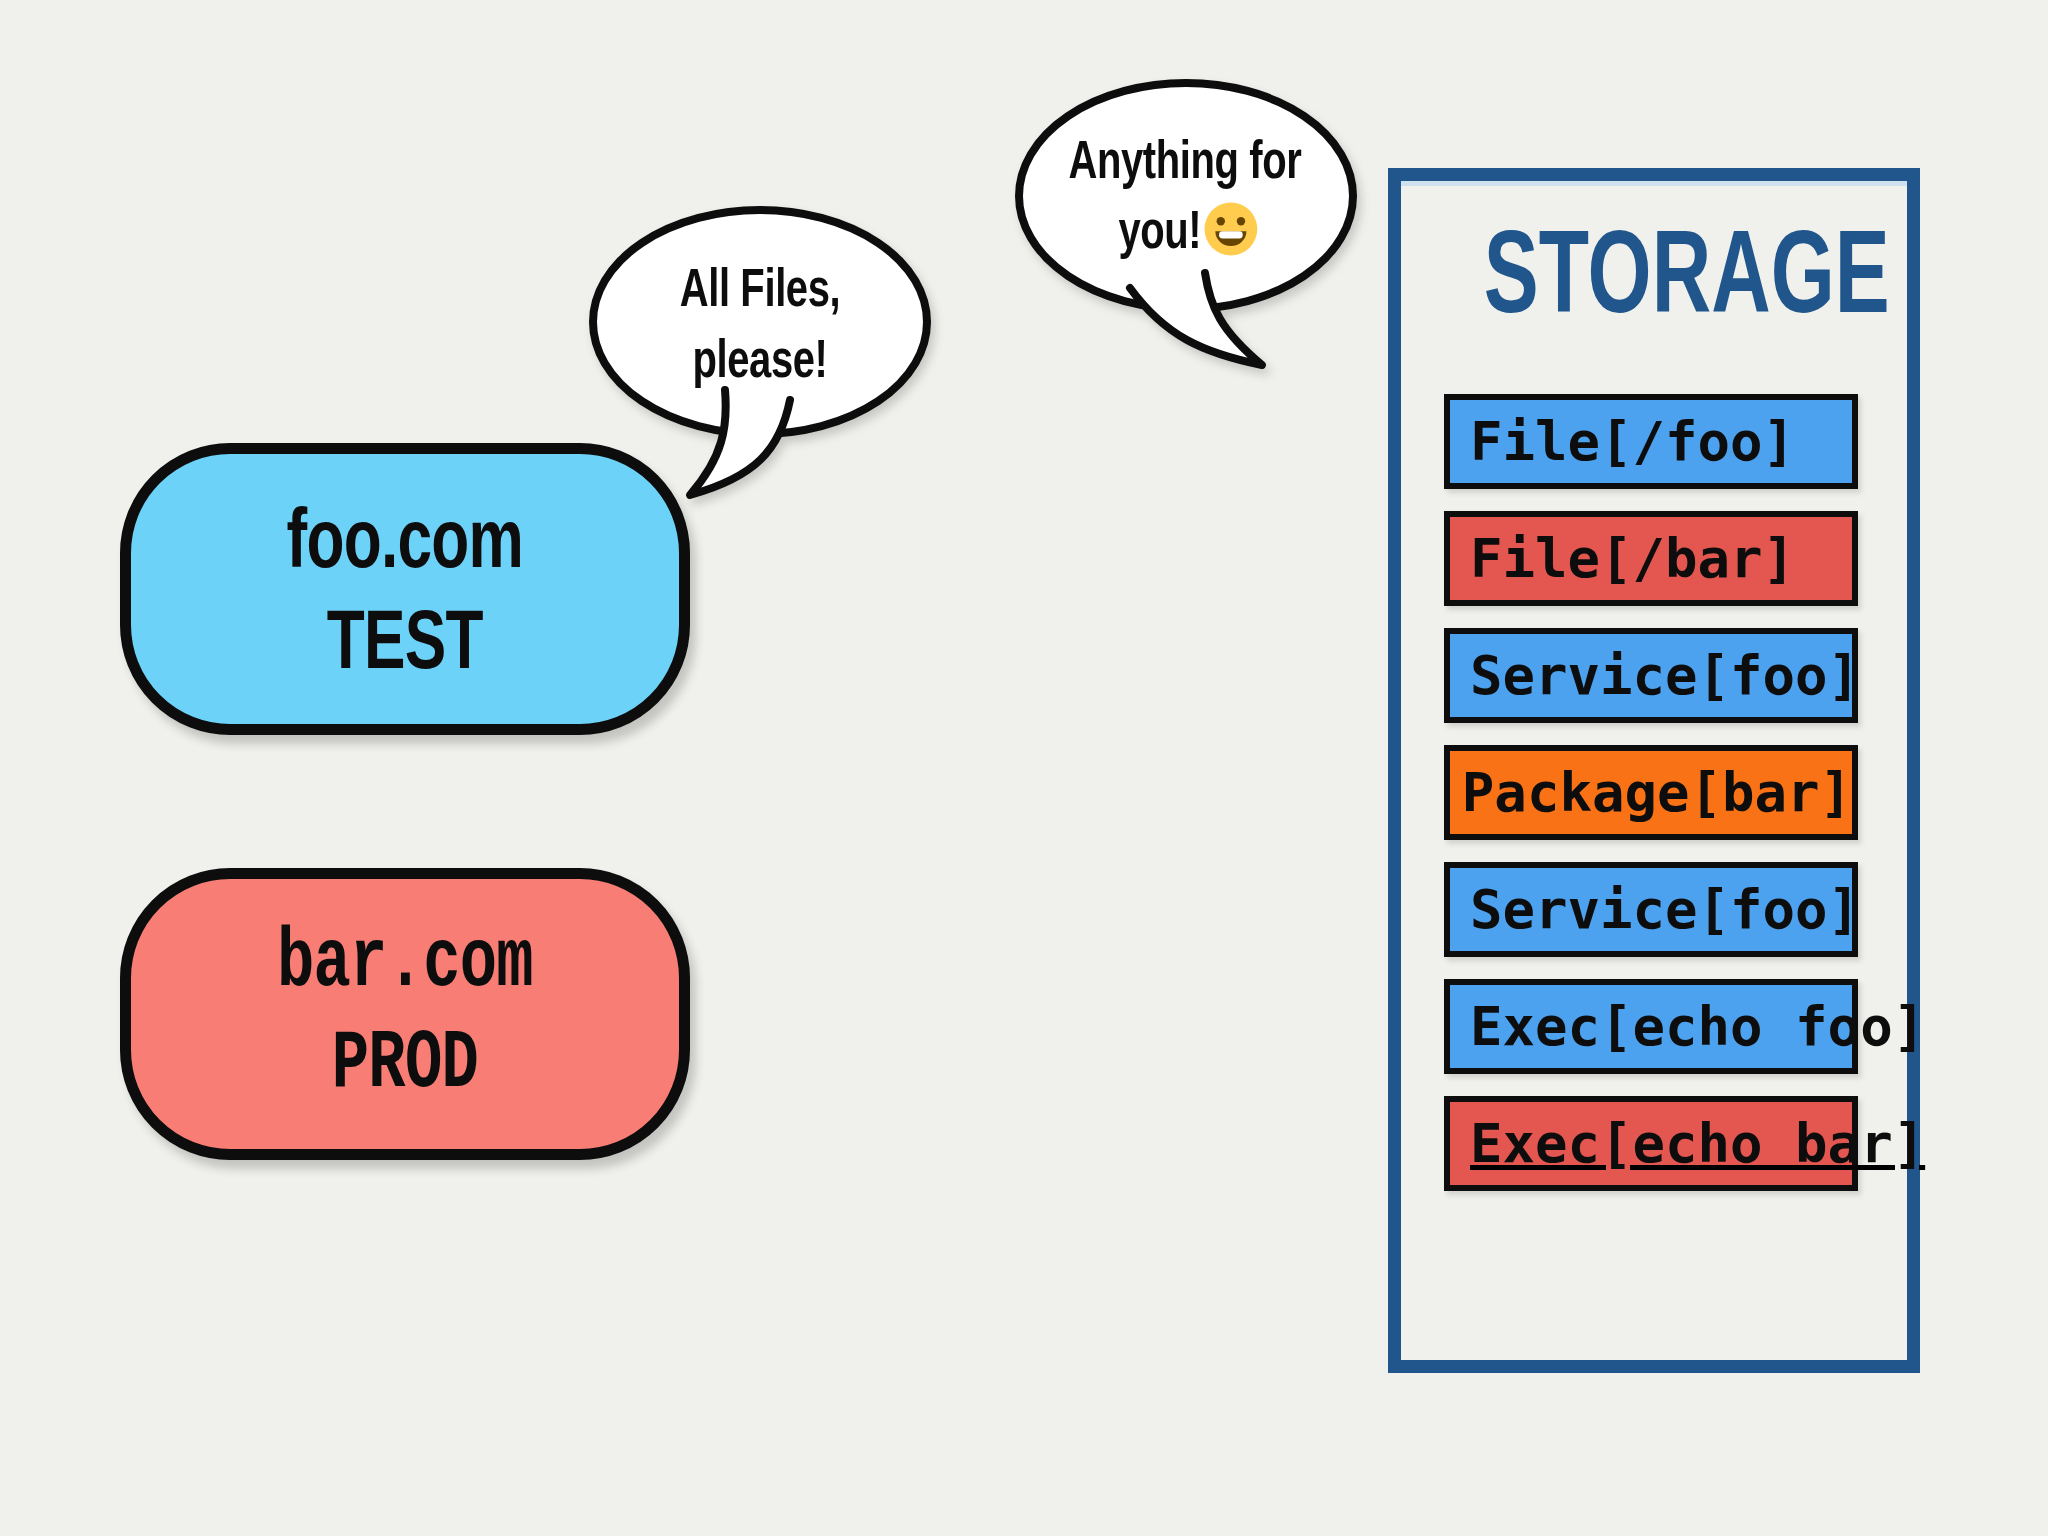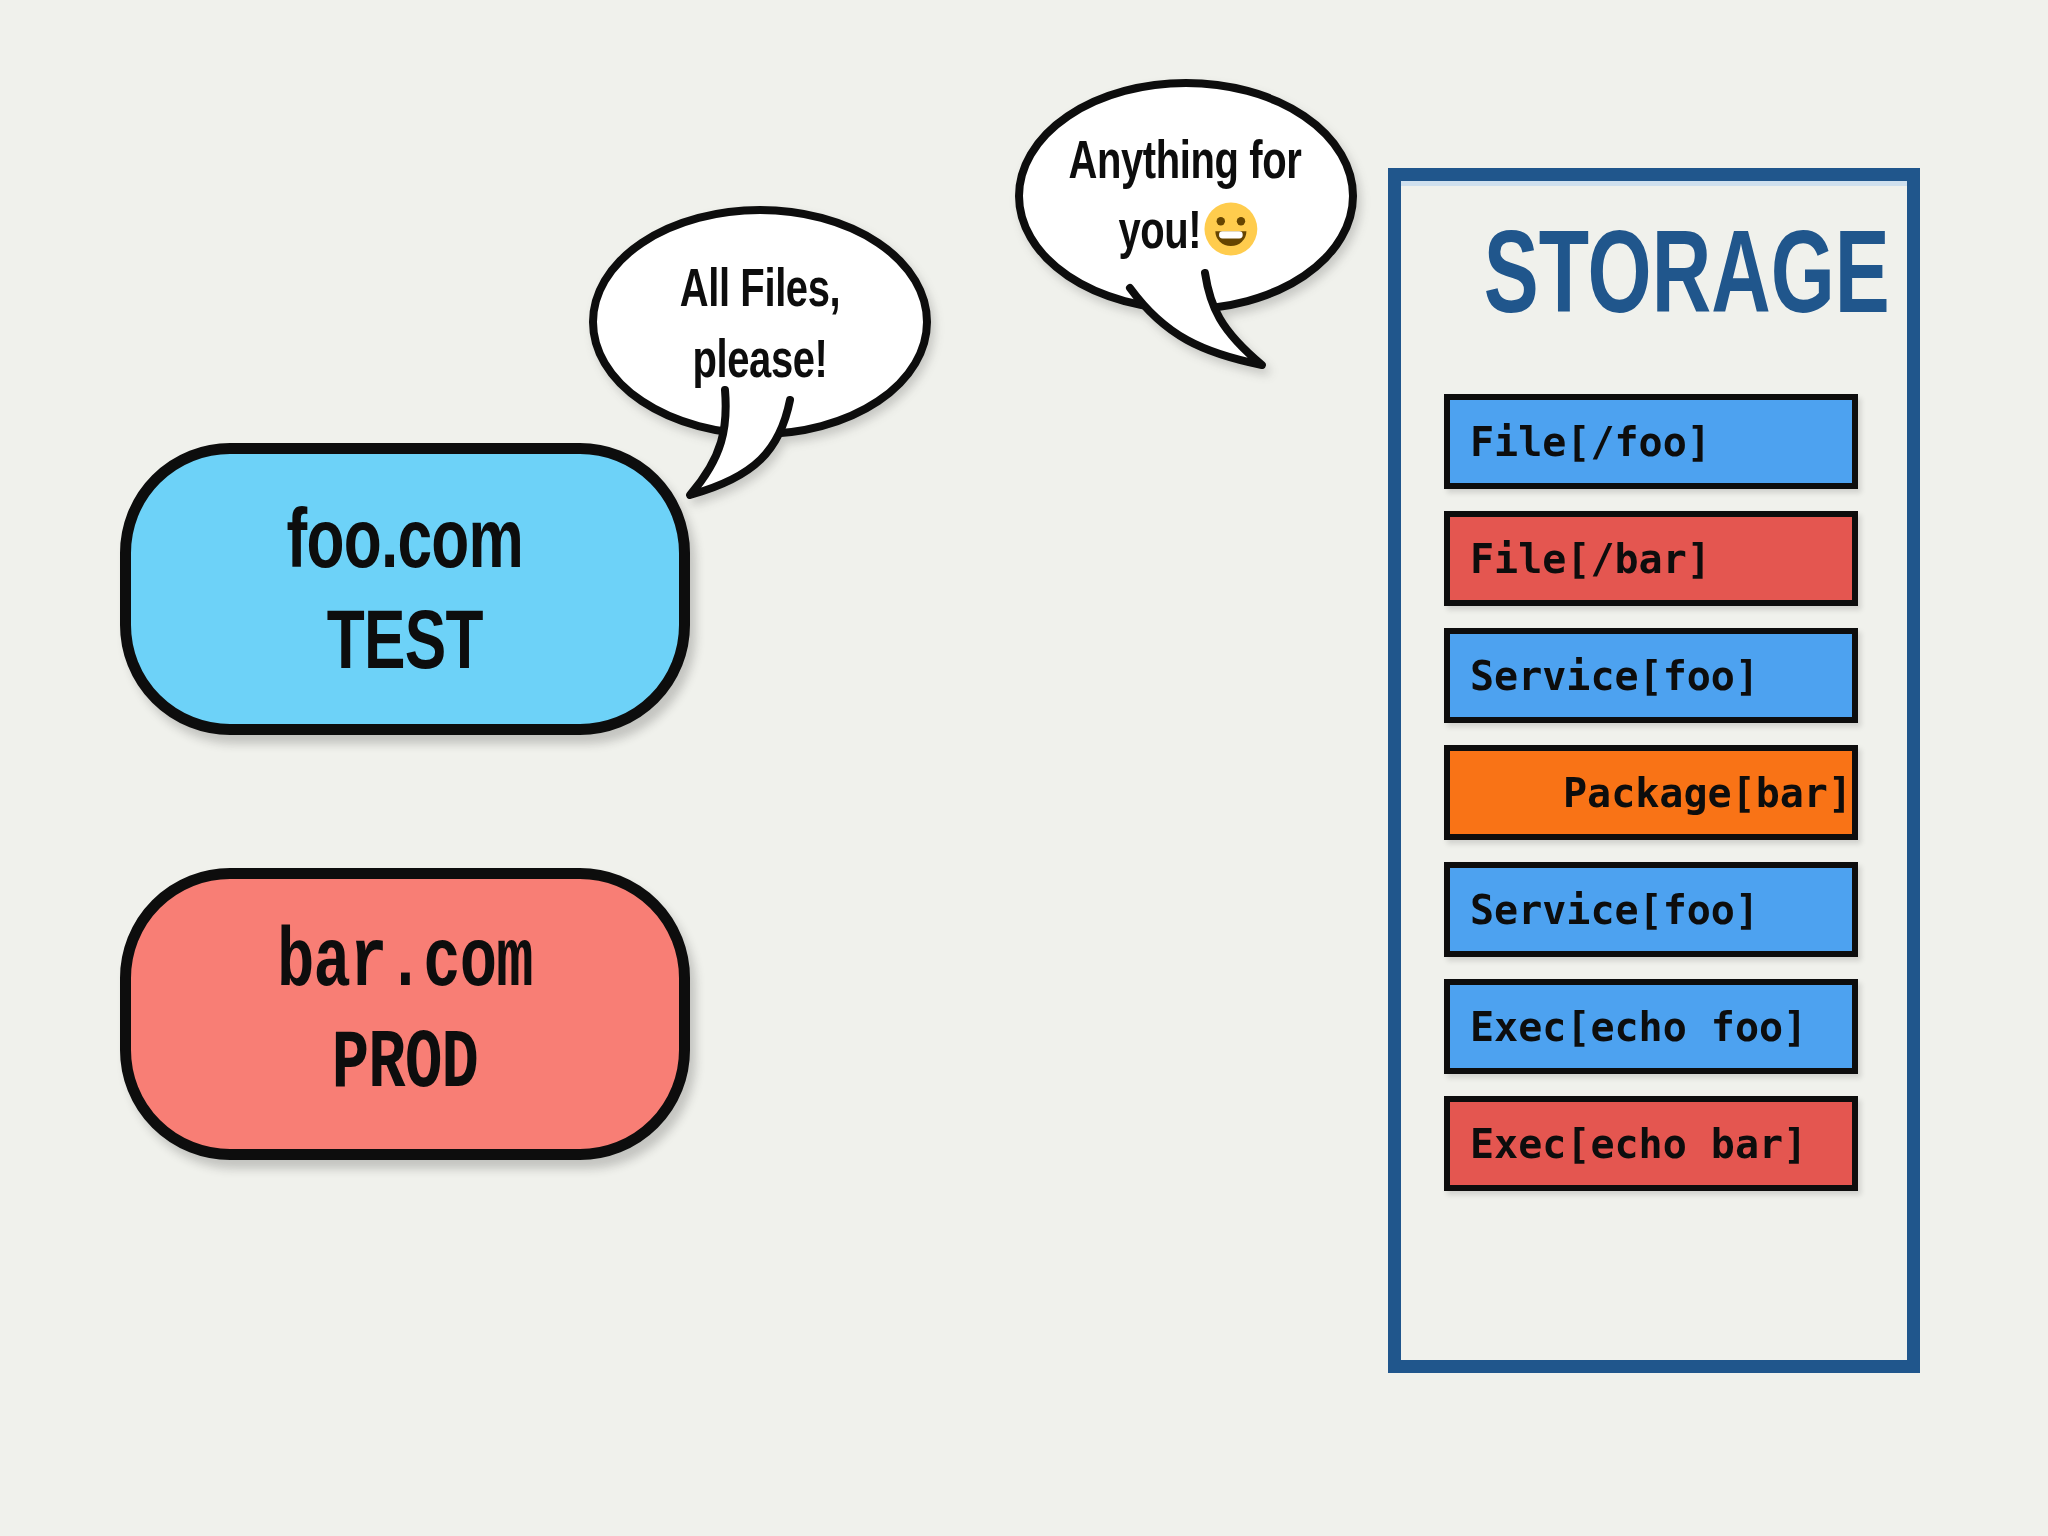--- a/index.html
+++ b/index.html
@@ -78,21 +78,21 @@
     width:414px;height:95px;
     border:6px solid #0d0d0d;
     box-sizing:border-box;
     margin-bottom:22px;
     display:flex;align-items:center;
     padding-left:20px;
     box-shadow:3px 4px 5px rgba(40,40,40,0.15);
   }
   .row-label{
     font-family:"DejaVu Sans Mono",monospace;
-    font-weight:700;font-size:40px;color:#0d0d0d;
+    font-weight:700;font-size:54px;color:#0d0d0d;
     letter-spacing:0px;
     white-space:nowrap;
   }
 </style>
 </head>
 <body>
 
 <div class="canvas" style="background: rgb(240, 241, 236);">
 
   <div class="node node-foo" style="background: rgb(109, 210, 248);">
@@ -154,18 +154,18 @@
       </div>
       <div class="row" style="background: #f97316; justify-content: flex-end;">
         <span class="row-label">Package[bar]</span>
       </div>
       <div class="row" style="background: rgb(77, 162, 240);">
         <span class="row-label">Service[foo]</span>
       </div>
       <div class="row" style="background: rgb(77, 162, 240);">
         <span class="row-label">Exec[echo foo]</span>
       </div>
-      <div class="row" style="background: rgb(228, 86, 80);">
+      <div class="row" style="background: rgb(228, 86, 80); text-decoration: underline;">
         <span class="row-label">Exec[echo bar]</span>
       </div>
     </div>
 
 </div>
 
 </body></html>

